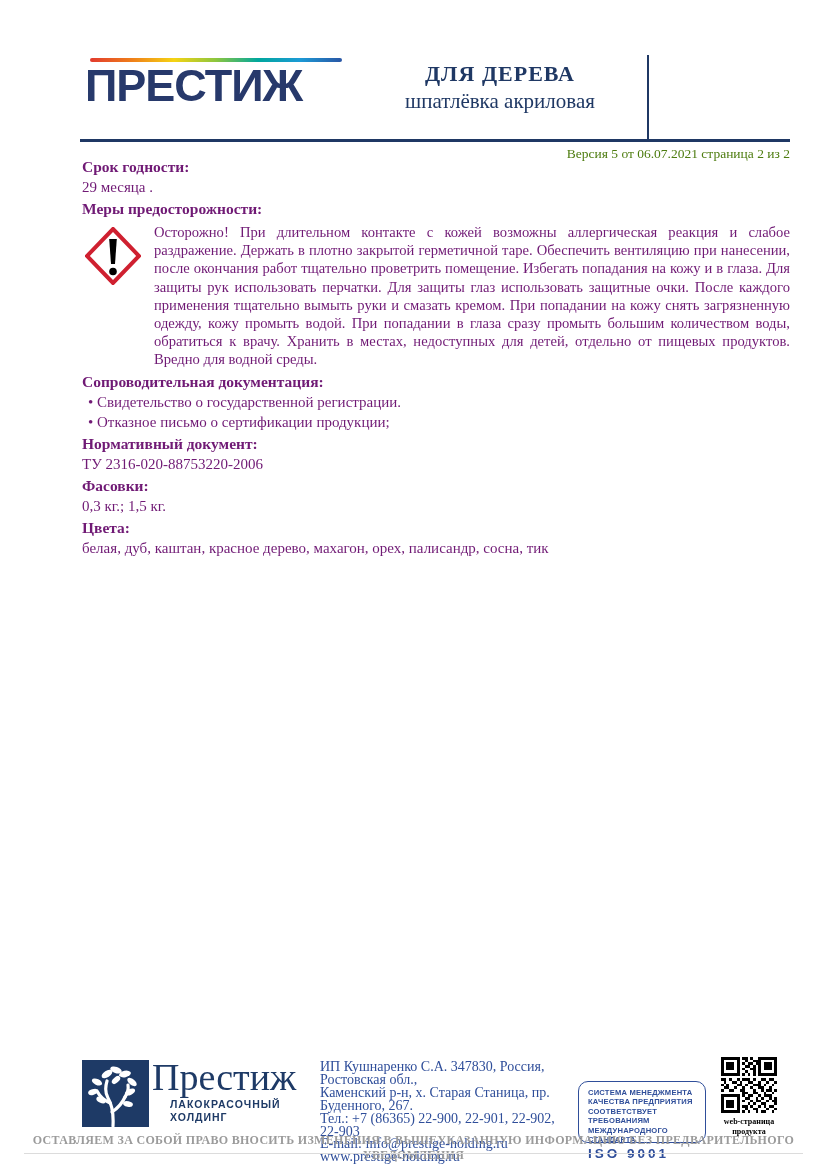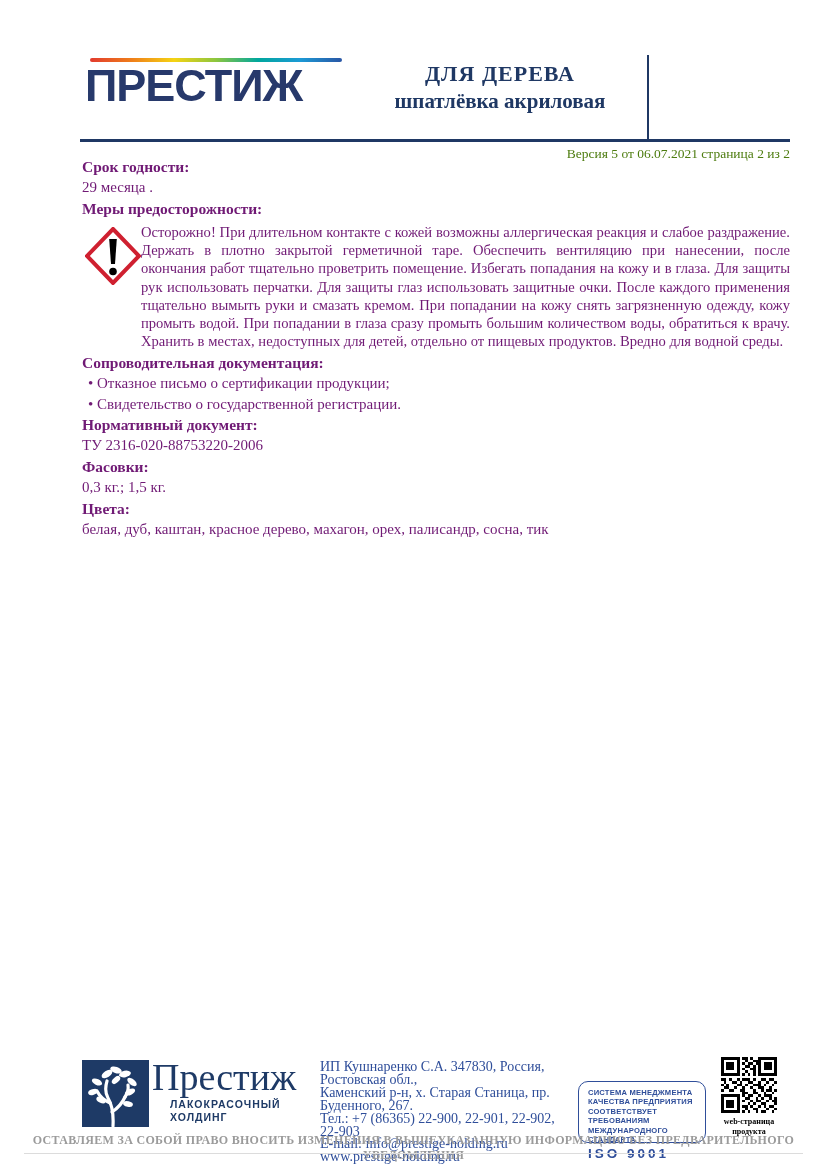--- a/index.html
+++ b/index.html
@@ -30,21 +30,21 @@
     font-family: "Liberation Sans", sans-serif;
     font-size: 13px; color: #27396b; letter-spacing: 1px; white-space: nowrap;
   }
   .dash-gradient { flex: 1; margin-left: 7px; background: linear-gradient(90deg,#3fae49,#00a79d,#1c9ad6); }
 
   .product-title {
     position: absolute; left: 360px; top: 60px; width: 280px;
     text-align: center; color: #1f3864;
   }
   .product-line1 { font-size: 22px; font-weight: bold; letter-spacing: 1px; line-height: 28px; }
-  .product-line2 { font-size: 21px; font-weight: bold; line-height: 27px; }
+  .product-line2 { font-size: 21px; font-weight: normal; line-height: 27px; }
 
   .v-divider {
     position: absolute; left: 647px; top: 55px; width: 2px; height: 84px;
     background: #1f3864;
   }
   .doc-type {
     position: absolute; left: 659px; top: 64px; width: 140px;
     color: #1f3864; font-weight: bold; font-size: 13px; line-height: 17px;
     letter-spacing: 0.2px;
   }
@@ -54,21 +54,21 @@
   }
   .version-line {
     position: absolute; right: 37px; top: 146px; width: 400px;
     text-align: right; color: #4d7c0f; font-size: 13.5px;
   }
 
   
   .content { position: absolute; left: 82px; top: 156px; width: 708px; color: #701a75; }
   .sec-heading { font-weight: bold; font-size: 15.5px; line-height: 21px; }
   .sec-value { font-size: 15px; line-height: 21px; }
-  .warning-row { display: flex; margin: 4px 0 2px 3px; }
+  .warning-row { display: flex; gap: 13px; margin: 4px 0 2px 3px; }
   .warning-icon-box { width: 56px; flex-shrink: 0; padding-top: 4px; }
   .warning-text {
     flex: 1; font-size: 14.6px; line-height: 18.2px;
     text-align: justify;
   }
   .bullet-line { font-size: 15px; line-height: 20.5px; padding-left: 6px; }
   .bullet-line::before { content: "• "; }
 
   
   .tree-logo { position: absolute; left: 82px; top: 1060px; width: 67px; height: 67px; }
@@ -136,22 +136,22 @@
         <svg width="56" height="58" viewBox="0 0 56 58">
           <polygon points="28,2 54,29 28,56 2,29" fill="#ffffff" stroke="#cf2030" stroke-width="4" stroke-linejoin="miter"></polygon>
           <polygon points="24.2,12 31.8,12 30,37 26,37" fill="#000000"></polygon>
           <circle cx="28" cy="44.5" r="3.8" fill="#000000"></circle>
         </svg>
       </div>
       <div class="warning-text">Осторожно! При длительном контакте с кожей возможны аллергическая реакция и слабое раздражение. Держать в плотно закрытой герметичной таре. Обеспечить вентиляцию при нанесении, после окончания работ тщательно проветрить помещение. Избегать попадания на кожу и в глаза. Для защиты рук использовать перчатки. Для защиты глаз использовать защитные очки. После каждого применения тщательно вымыть руки и смазать кремом.  При попадании на кожу снять загрязненную одежду, кожу промыть водой. При попадании в глаза сразу промыть большим количеством воды, обратиться к врачу. Хранить в местах, недоступных для детей, отдельно от пищевых продуктов. Вредно для водной среды.</div>
     </div>
 
     <div class="sec-heading">Сопроводительная документация:</div>
+    <div class="bullet-line"><span>Свидетельство о государственной регистрации.</span></div>
     <div class="bullet-line"><span>Отказное письмо о сертификации продукции;</span></div>
-    <div class="bullet-line"><span>Свидетельство о государственной регистрации.</span></div>
 
     <div class="sec-heading">Нормативный документ:</div>
     <div class="sec-value">ТУ 2316-020-88753220-2006</div>
 
     <div class="sec-heading">Фасовки:</div>
     <div class="sec-value">0,3 кг.; 1,5 кг.</div>
 
     <div class="sec-heading">Цвета:</div>
     <div class="sec-value">белая, дуб, каштан, красное дерево, махагон, орех, палисандр, сосна, тик</div>
 

